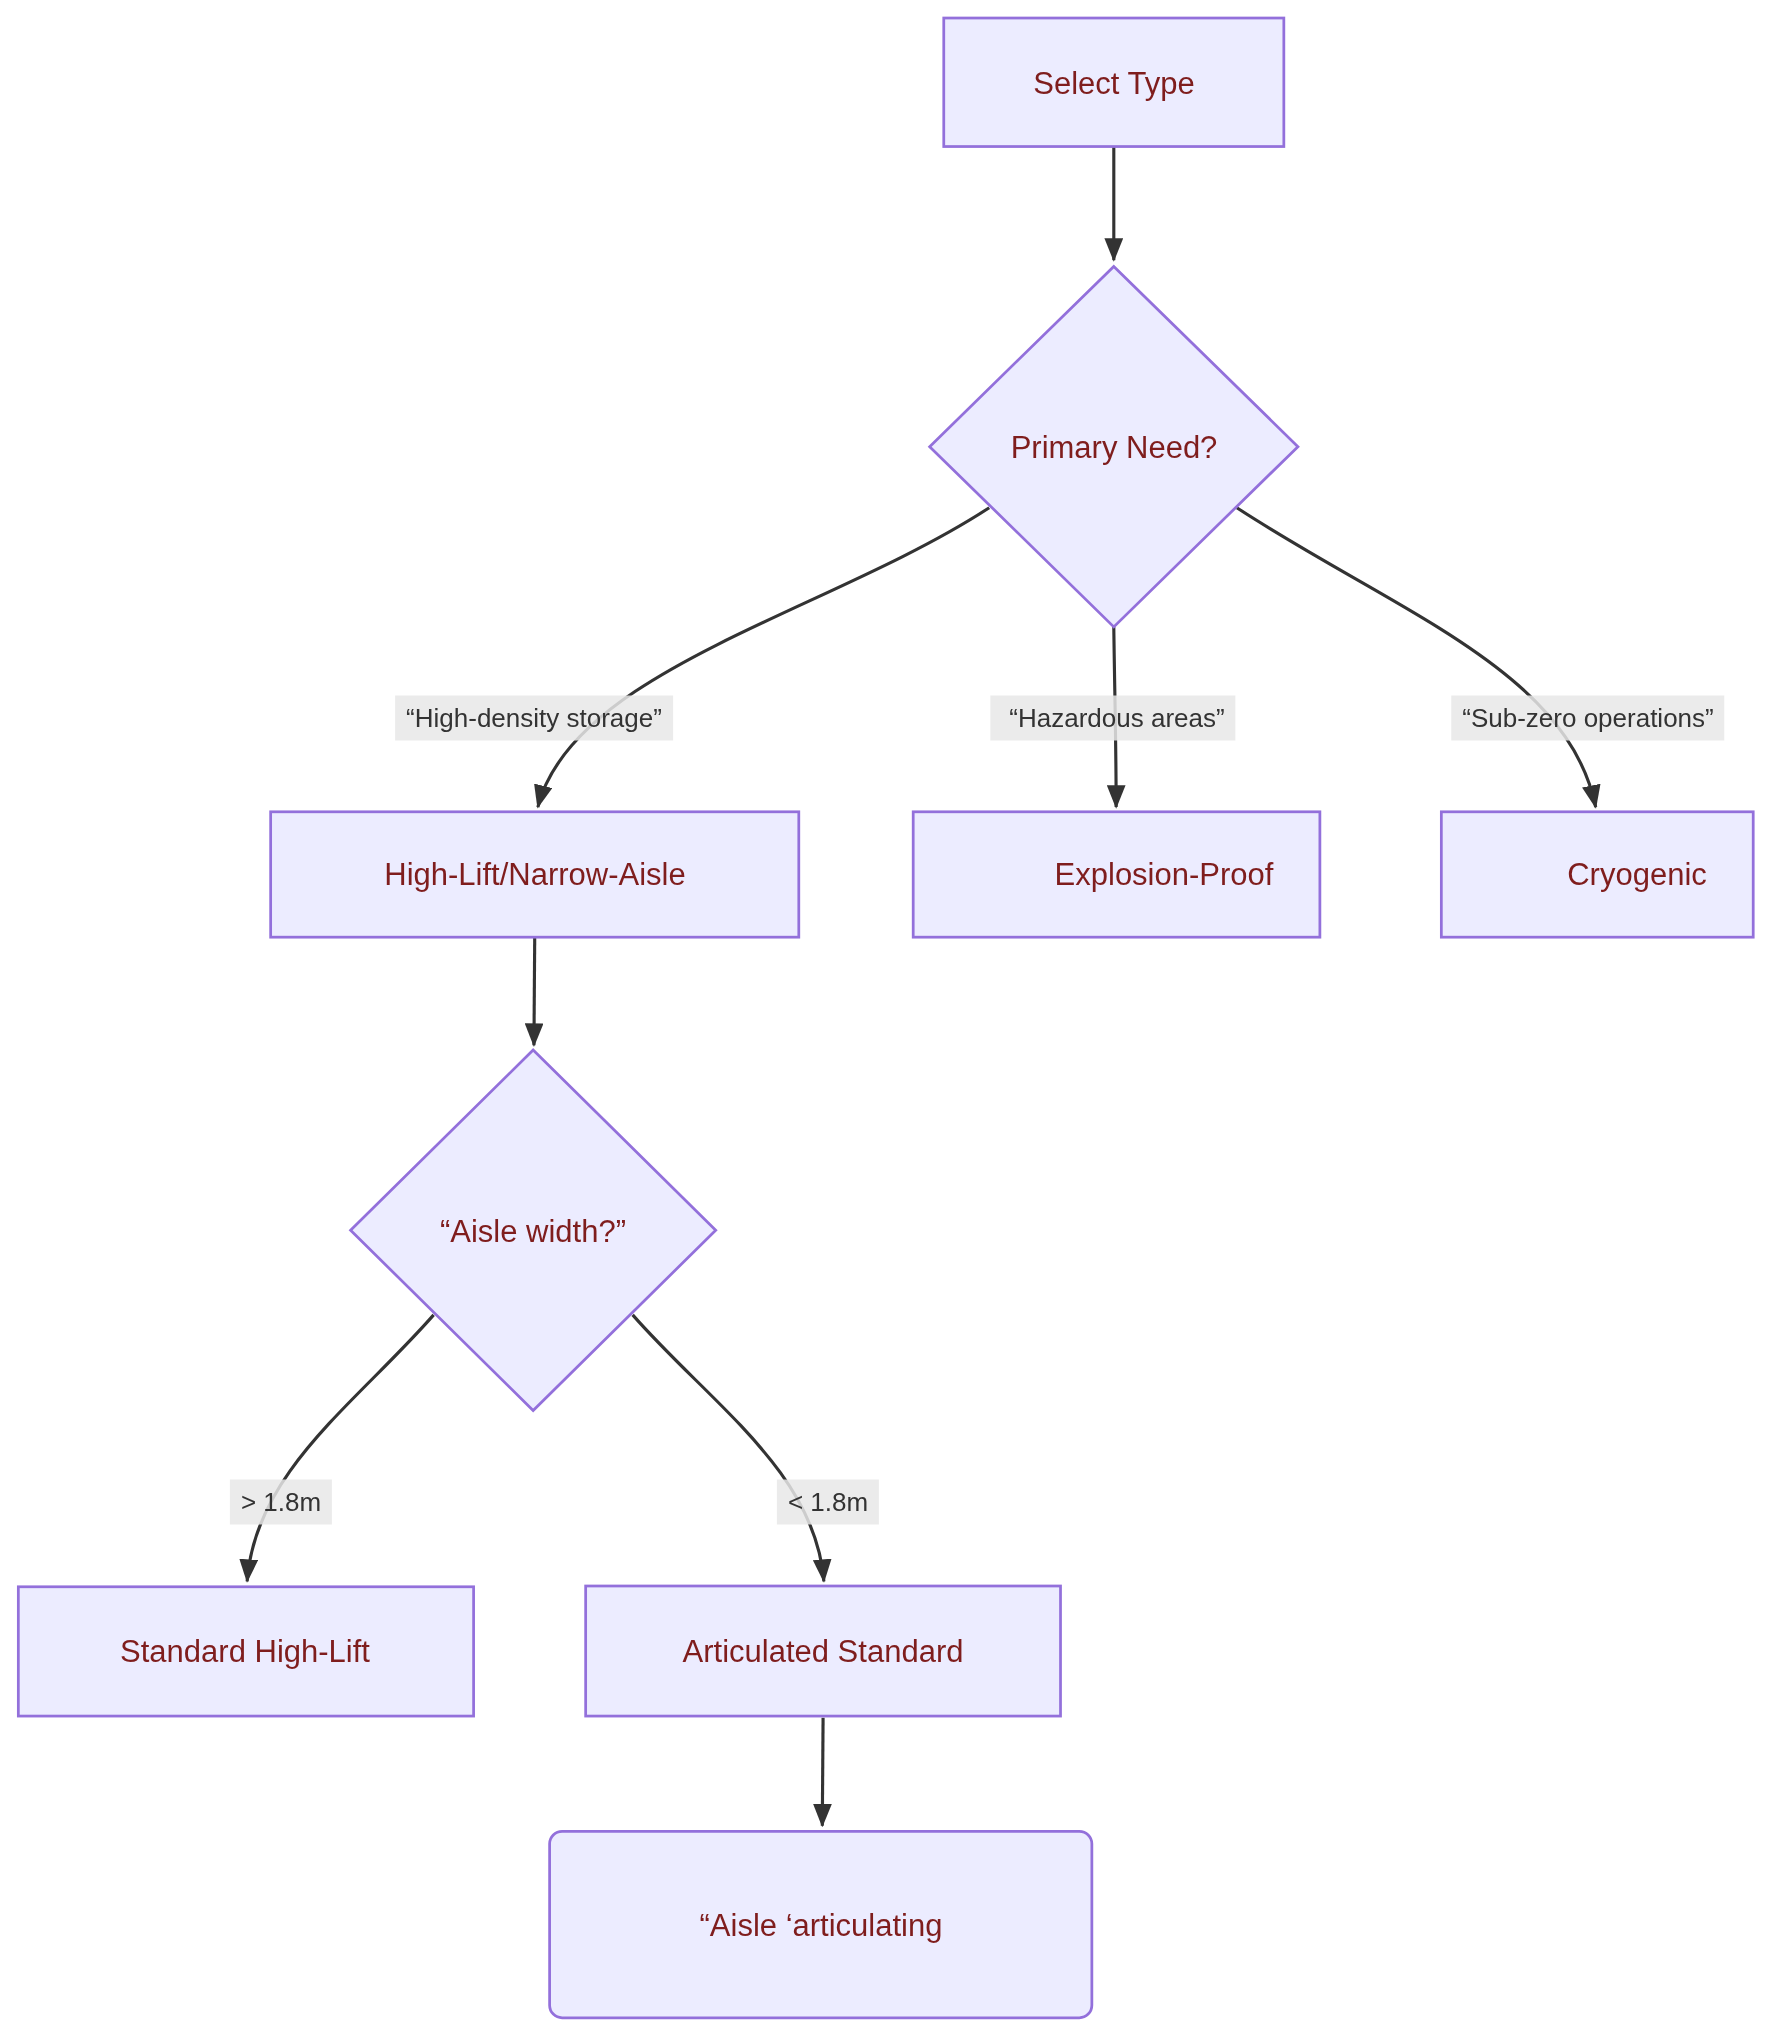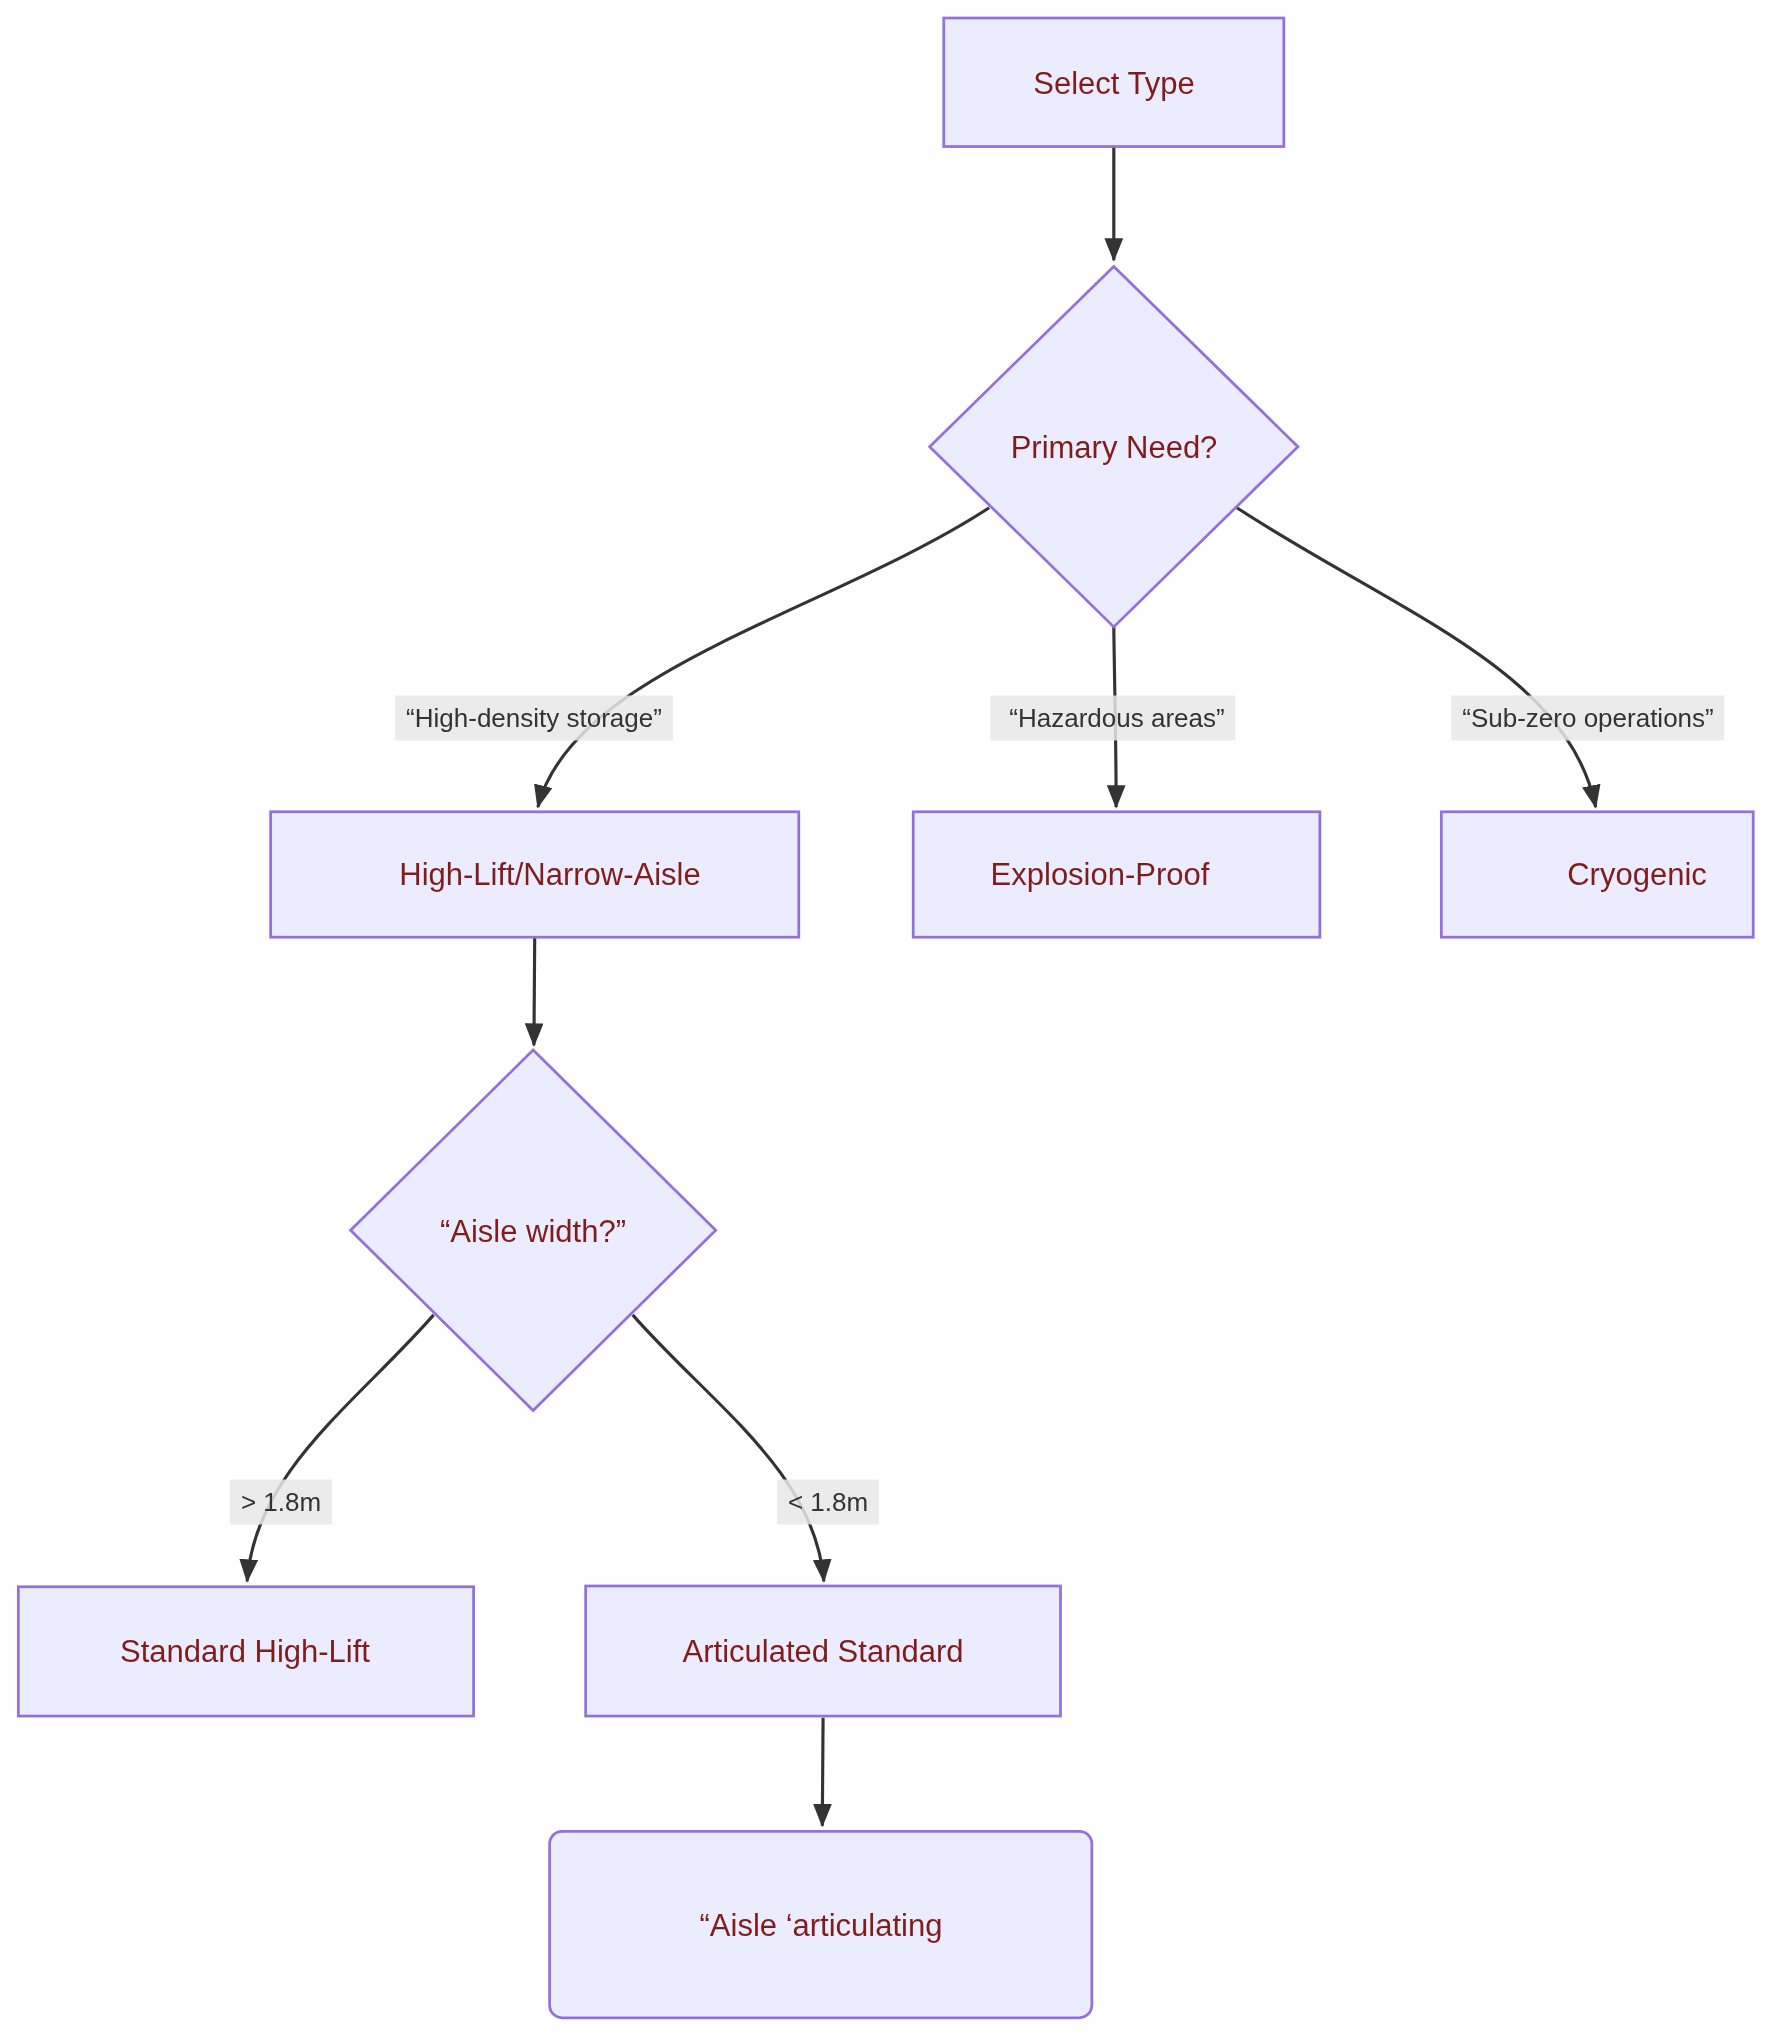--- a/index.html
+++ b/index.html
@@ -67,22 +67,22 @@
   </svg>
 
   <div class="edge-label" style="left:534px; top:718px;">“High-density storage”</div>
   <div class="edge-label" style="left:1113px; top:718px;padding-left:19px;">“Hazardous areas”</div>
   <div class="edge-label" style="left:1588px; top:718px;">“Sub-zero operations”</div>
   <div class="edge-label" style="left:245px; top:1502px;margin-left:36px;">&gt; 1.8m</div>
   <div class="edge-label" style="left:828px; top:1502px;">&lt; 1.8m</div>
 
   <div class="label" style="left:1114px; top:84px;">Select Type</div>
   <div class="label" style="left:1114px; top:448px;">Primary Need?</div>
-  <div class="label" style="left:550px; top:875px;">High-Lift/Narrow-Aisle</div>
-  <div class="label" style="left:1100px; top:875px;">Explosion-Proof</div>
+  <div class="label" style="left:535px; top:875px;">High-Lift/Narrow-Aisle</div>
+  <div class="label" style="left:1164px; top:875px;">Explosion-Proof</div>
   <div class="label" style="left:1597px; top:875px;margin-left:40px;">Cryogenic</div>
   <div class="label" style="left:533px; top:1232px;">“Aisle width?”</div>
   <div class="label" style="left:245px; top:1652px;">Standard High-Lift</div>
   <div class="label" style="left:823px; top:1652px;">Articulated Standard</div>
   <div class="label multiline" style="left:821px; top:1926px;">
     <div>“Aisle ‘articulating</div>
   </div>
 
 </div>
 

